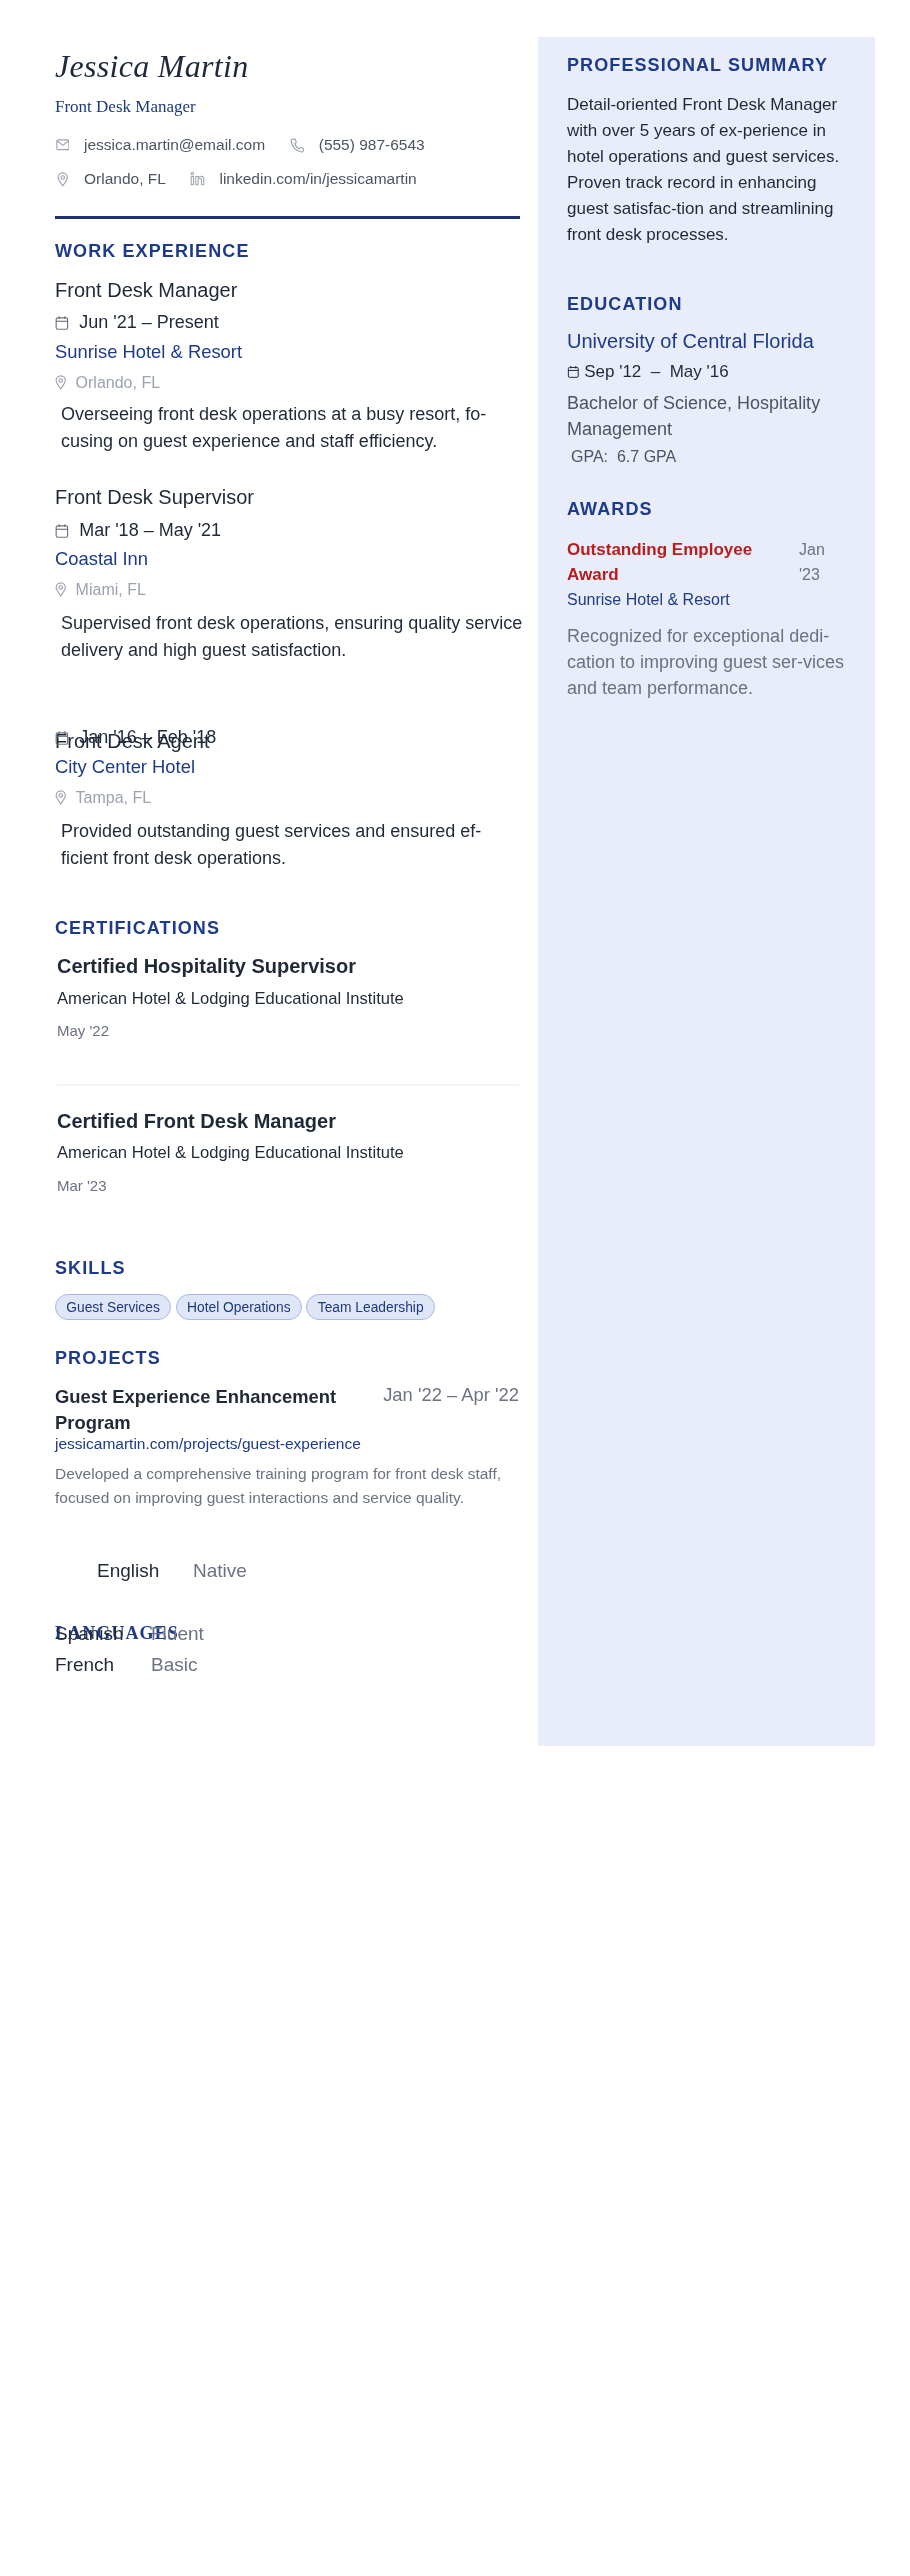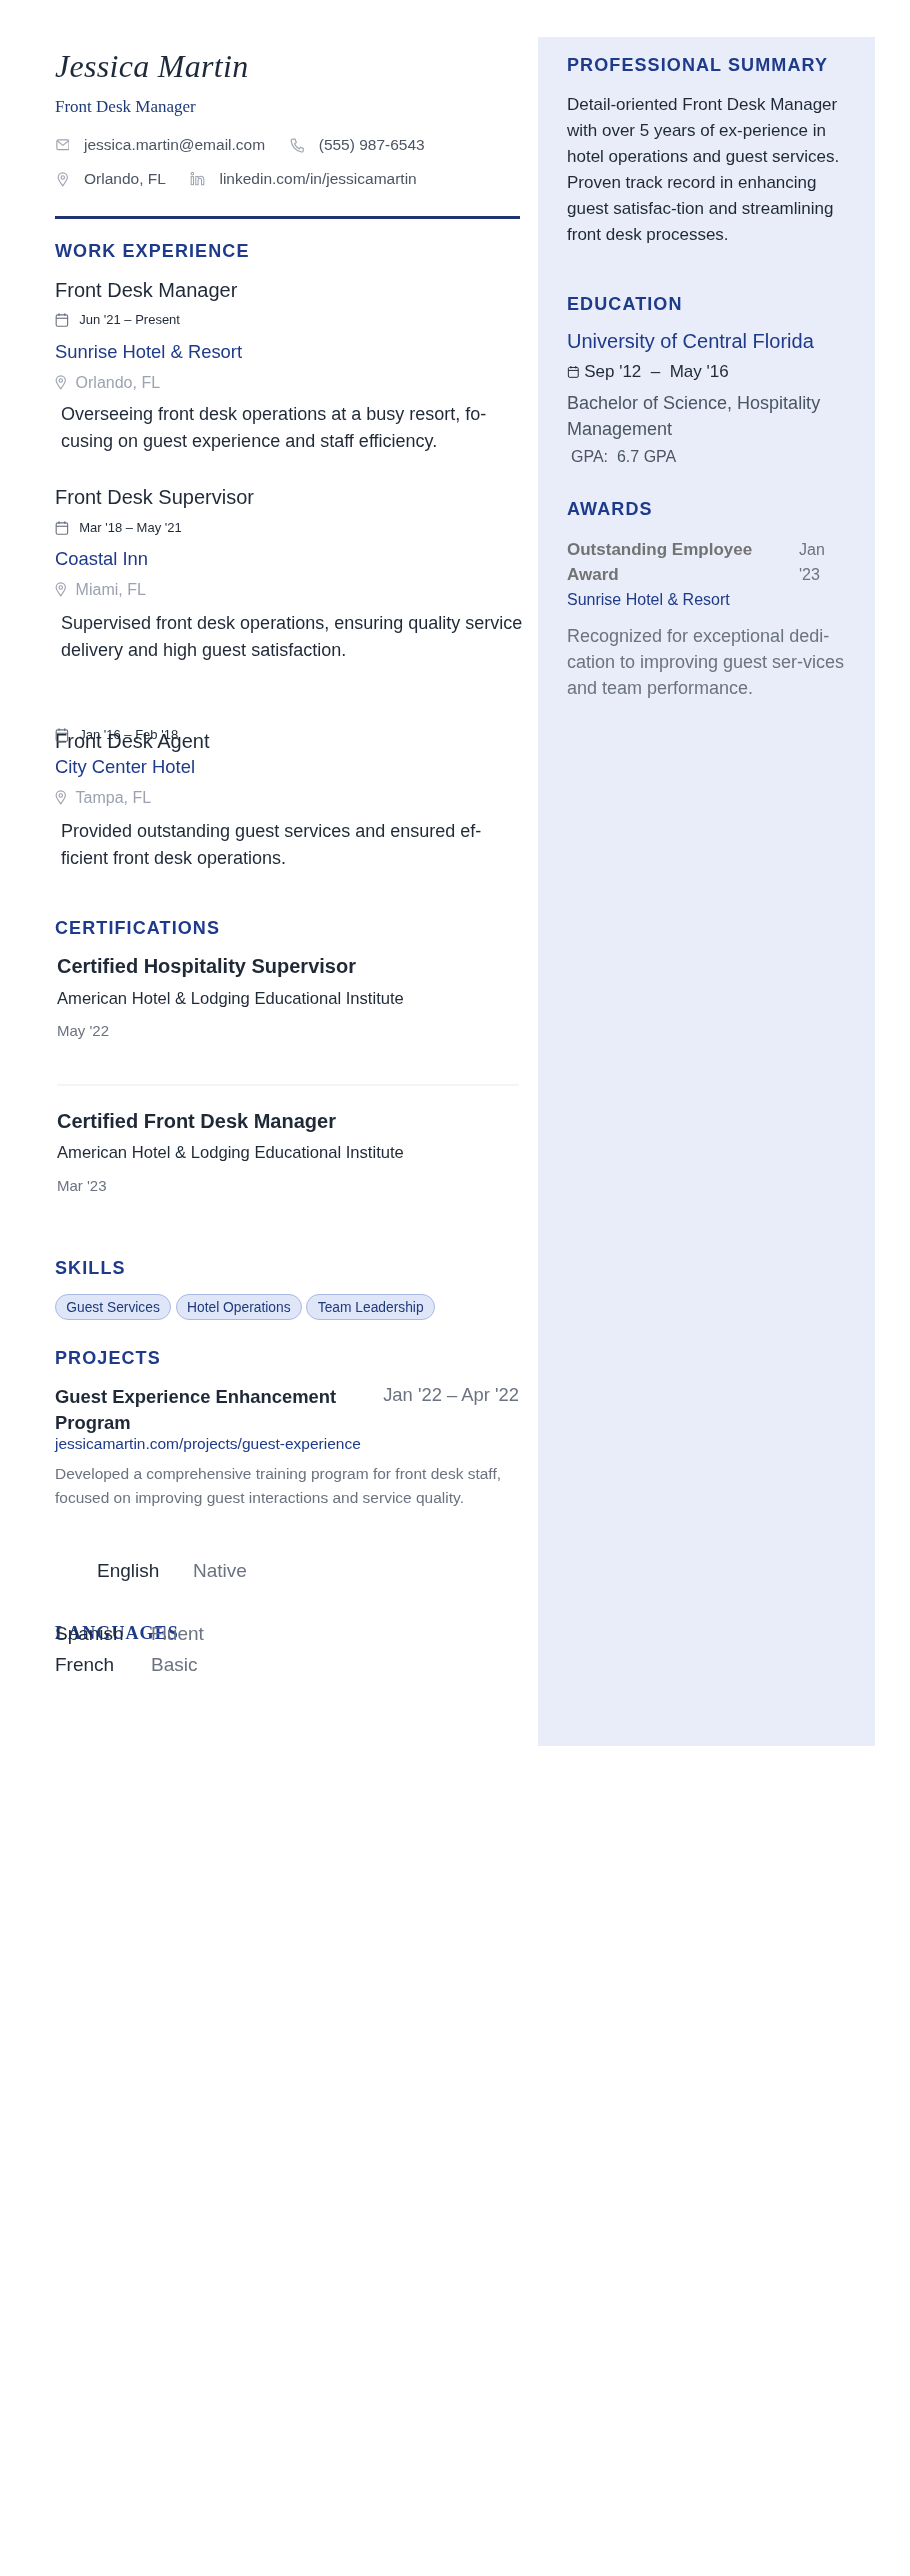--- a/index.html
+++ b/index.html
@@ -15,21 +15,21 @@
   .contact-row .ico { width: 15px; height: 15px; margin-right: 8px; display: inline-flex; align-items: center; justify-content: center; }
   .contact-row .gap { width: 12.6px; }
   .rule { left: 55px; top: 216px; width: 465px; height: 3.4px; background: #1e3370; }
 
   
   .sec { left: 55px; font-size: 18px; letter-spacing: 1.1px; color: #1e3a8a; font-weight: 600; font-family: "Liberation Sans", sans-serif; text-transform: uppercase; }
   .side .sec { left: 567px; }
 
   
   .job-title { left: 55px; font-size: 20px; color: #1f2937; font-weight: 500; font-family: "Liberation Sans", sans-serif; }
-  .job-date { left: 55px; font-size: 13px; color: #1f2937; display: flex; font-family: "Liberation Sans", sans-serif; }
+  .job-date { left: 55px; font-size: 18px; color: #1f2937; display: flex; align-items: center; font-family: "Liberation Sans", sans-serif; }
   .job-date .ico { width: 15px; height: 16px; margin-right: 9.2px; display: inline-flex; }
   .job-company { left: 55px; font-size: 18.4px; color: #1e3a8a; font-family: "Liberation Sans", sans-serif; }
   .job-loc { left: 55px; font-size: 16px; color: #9ca3af; display: flex; align-items: center; font-family: "Liberation Sans", sans-serif; }
   .job-loc .ico { width: 12.6px; height: 16px; margin-right: 8px; display: inline-flex; }
   .job-desc { left: 61px; width: 465px; font-size: 18px; line-height: 27px; color: #1f2937; font-family: "Liberation Sans", sans-serif; }
 
   
   .cert-name { left: 57px; font-size: 20px; font-weight: 700; color: #1f2937; font-family: "Liberation Sans", sans-serif; }
   .cert-org { left: 57px; font-size: 16.6px; font-weight: 500; color: #1f2937; font-family: "Liberation Sans", sans-serif; }
   .cert-date { left: 57px; font-size: 15px; color: #6b7280; font-family: "Liberation Sans", sans-serif; }
@@ -51,21 +51,21 @@
   .lang-level { color: #6b7280; }
 
   
   .sidebar-bg { left: 538px; top: 37px; width: 337px; height: 1709px; background: #e8edf9; }
   .sum-text { left: 567px; top: 92px; width: 287px; font-size: 17px; line-height: 26px; color: #1f2937; font-family: "Liberation Sans", sans-serif; }
   .edu-school { left: 567px; top: 330px; font-size: 20px; color: #1e3a8a; font-weight: 500; font-family: "Liberation Sans", sans-serif; white-space: nowrap; }
   .edu-date { left: 567px; top: 362px; font-size: 17px; color: #1f2937; display: flex; align-items: center; font-family: "Liberation Sans", sans-serif; }
   .edu-date .ico { width: 12.6px; height: 13.8px; margin-right: 4.6px; display: inline-flex; }
   .edu-degree { left: 567px; top: 390px; width: 287px; font-size: 18px; line-height: 26px; color: #4b5563; font-family: "Liberation Sans", sans-serif; }
   .edu-gpa { left: 571px; top: 448px; font-size: 16px; color: #4b5563; font-family: "Liberation Sans", sans-serif; white-space: pre; }
-  .award-title { left: 567px; top: 537px; width: 229px; font-size: 17px; line-height: 25px; font-weight: 600; color: #737373; font-family: "Liberation Sans", sans-serif; }
+  .award-title { left: 567px; top: 537px; width: 229px; font-size: 17px; line-height: 25px; font-weight: 600; color: #b91c1c; font-family: "Liberation Sans", sans-serif; }
   .award-date { left: 799px; top: 537px; width: 34px; font-size: 16px; line-height: 25px; color: #6b7280; font-family: "Liberation Sans", sans-serif; }
   .award-org { left: 567px; top: 591px; font-size: 16px; color: #1e3a8a; font-family: "Liberation Sans", sans-serif; }
   .award-desc { left: 567px; top: 623px; width: 287px; font-size: 18px; line-height: 26px; color: #6b7280; font-family: "Liberation Sans", sans-serif; }
 
   svg { display: block; }
 </style>
 </head>
 <body>
 
 <div class="abs sidebar-bg"></div>

